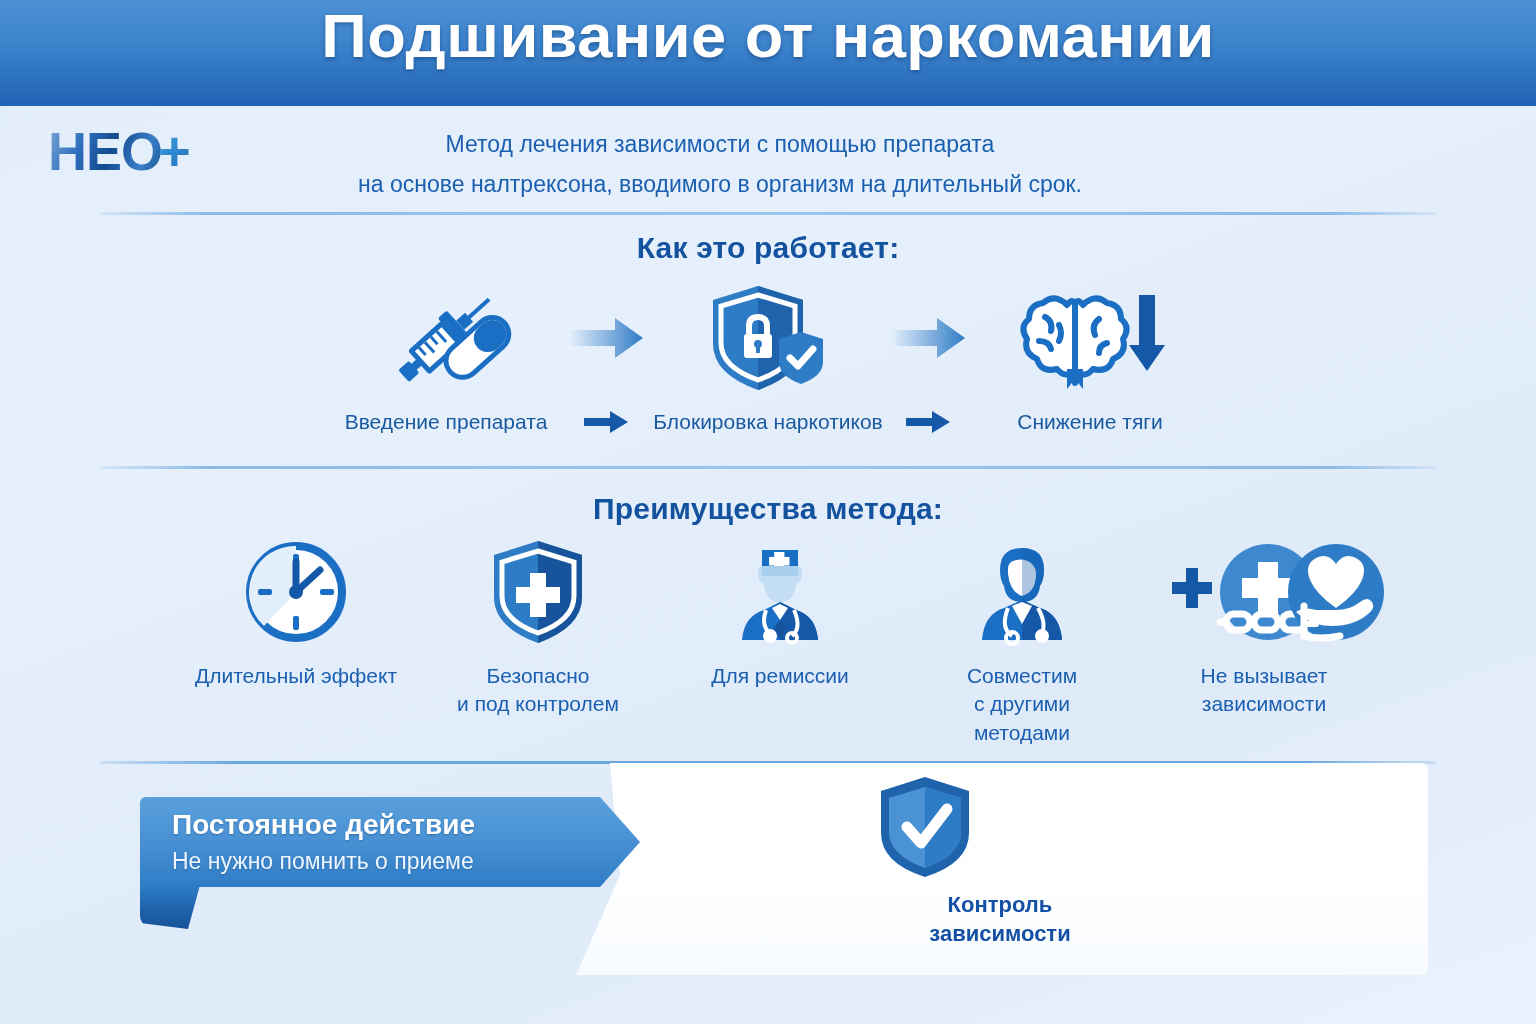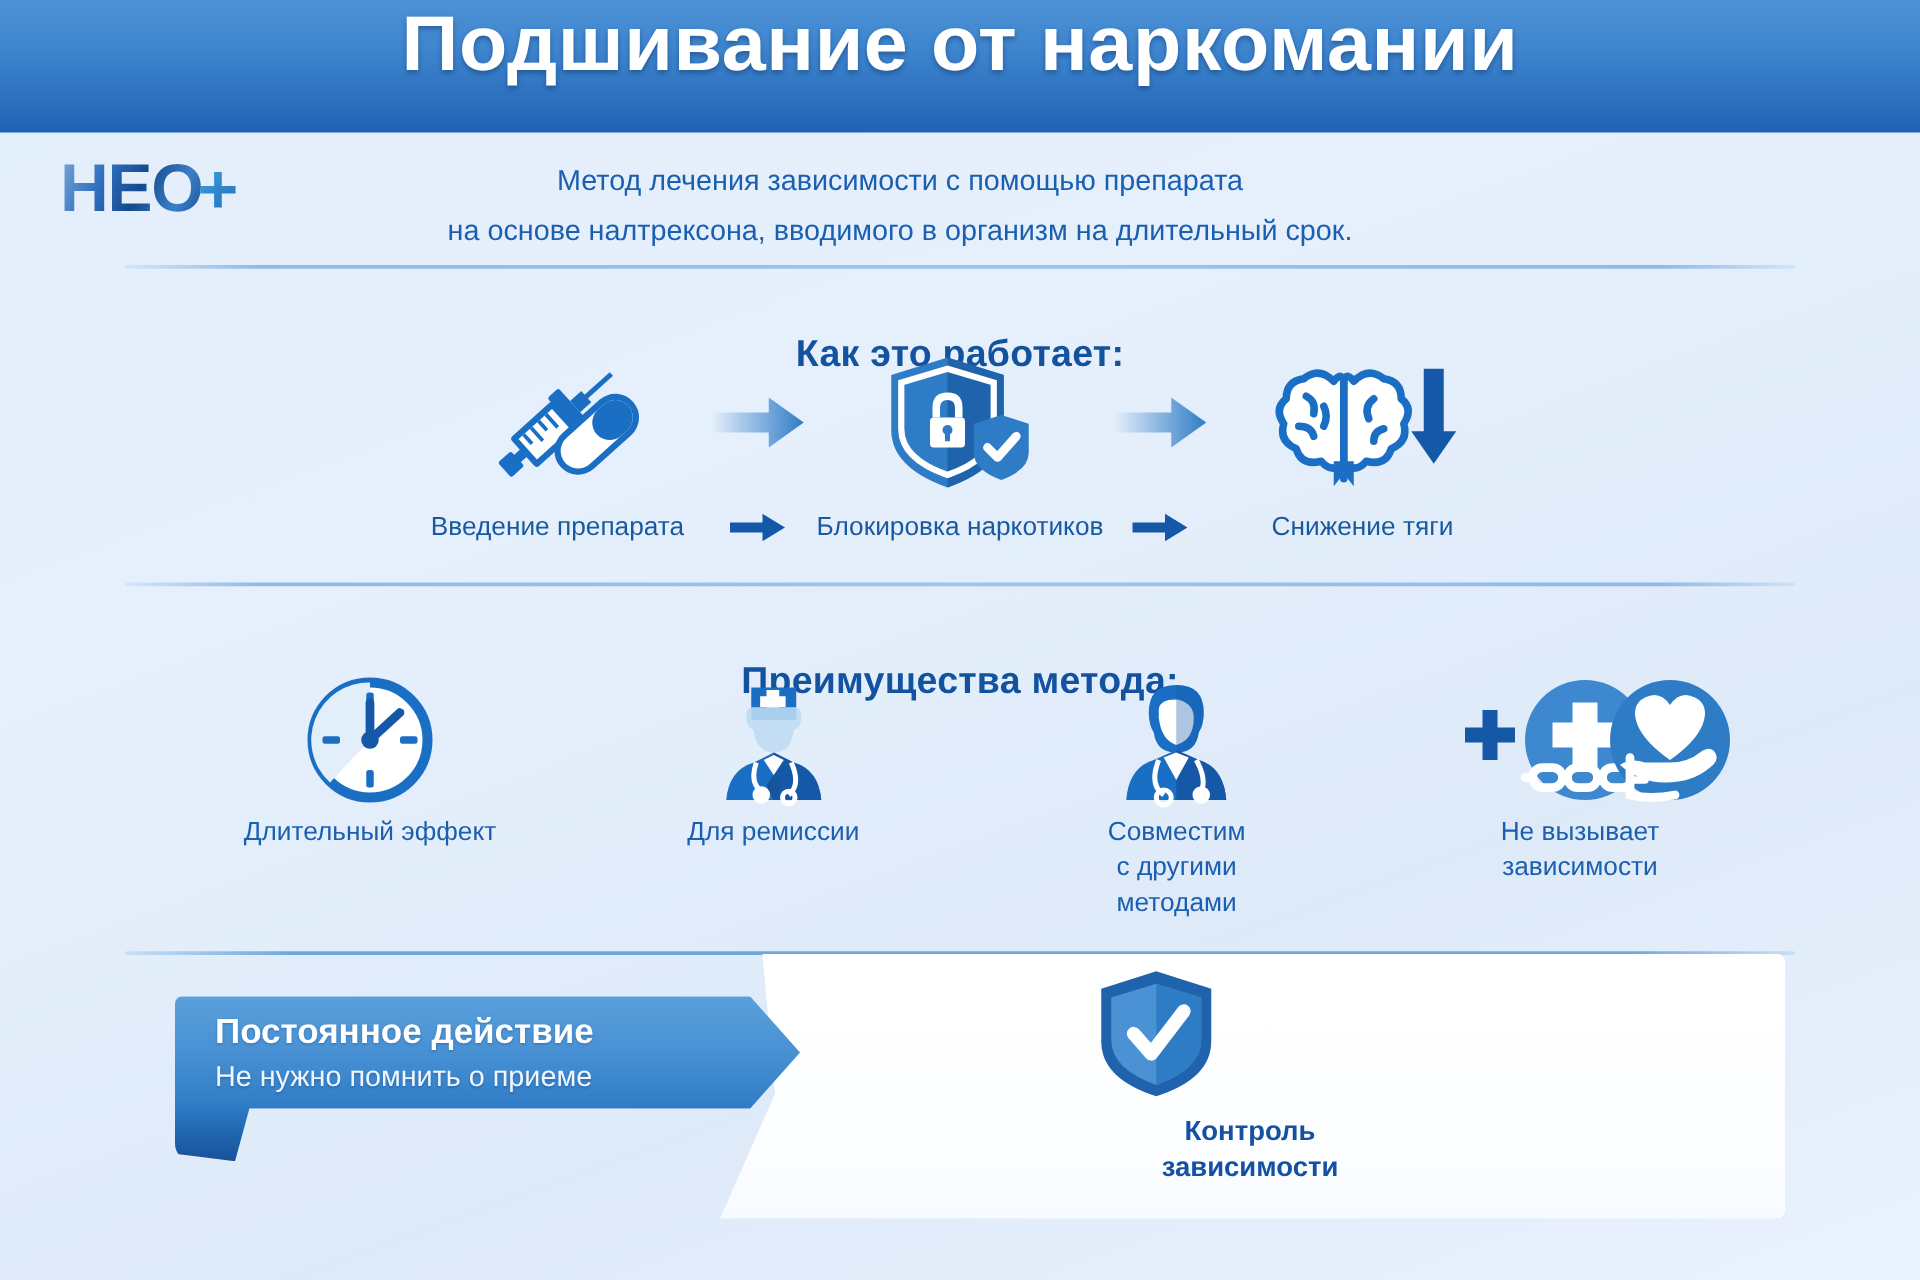--- a/index.html
+++ b/index.html
@@ -72,21 +72,20 @@
   .divider.d3 {
     left: 100px; top: 761px; width: 1336px; height: 3px;
     background: linear-gradient(90deg, rgba(110,165,222,.2) 0%, #6ba8de 10%, #6ba8de 90%, rgba(110,165,222,.2) 100%);
   }
 
   
   .section-title {
     position: absolute; width: 100%; text-align: center;
     color: #13529f; font-size: 30px; font-weight: bold;
     letter-spacing: .2px;
-    margin-top: 36px;
   }
   .section-title.st1 { top: 231px; }
   .section-title.st2 { top: 492px; }
 
   
   .flow {
     position: absolute; left: 0; top: 282px; width: 1536px;
     display: flex; justify-content: center; align-items: flex-start;
   }
   .flow-step { width: 230px; display: flex; flex-direction: column; align-items: center; }
@@ -104,21 +103,21 @@
   .flow-arrow-small { width: 92px; display: flex; align-items: center; justify-content: center; }
 
   
   .benefits {
     position: absolute; left: 190px; top: 540px; width: 1180px;
     display: flex; justify-content: space-between; align-items: flex-start;
   }
   .benefit { width: 212px; display: flex; flex-direction: column; align-items: center; }
   .benefit .b-icon { height: 104px; display: flex; align-items: center; justify-content: center; }
   .benefit .b-label {
-    margin-top: 8px; text-align: center;
+    margin-top: 18px; text-align: center;
     color: #1a5fb0; font-size: 21px; line-height: 1.35;
   }
 
   
   .bottom-card {
     position: absolute; left: 548px; top: 763px;
     width: 880px; height: 212px;
     background: linear-gradient(180deg,#ffffff 0%, #fdfeff 70%, #f7fbff 100%);
     clip-path: polygon(62px 0, 880px 0, 880px 212px, 28px 212px, 72px 112px);
     box-shadow: 0 2px 10px rgba(30,80,140,.08);
@@ -317,20 +316,34 @@
           <rect x="14" y="49" width="14" height="6" rx="2" fill="#1a6fc4"></rect>
           <rect x="76" y="49" width="14" height="6" rx="2" fill="#1a6fc4"></rect>
           <path d="M52 52 L52 22" stroke="#1558a8" stroke-width="7" stroke-linecap="round"></path>
           <path d="M52 52 L76 30" stroke="#1558a8" stroke-width="7" stroke-linecap="round"></path>
           <circle cx="52" cy="52" r="7" fill="#1558a8"></circle>
         </svg>
       </div>
       <div class="b-label">Длительный эффект</div>
     </div>
 
+    <div class="benefit">
+      <div class="b-icon">
+        <svg width="96" height="106" viewBox="0 0 96 106">
+          <path d="M48 2 L92 16 L92 58 Q92 88 48 104 Q4 88 4 58 L4 16 Z" fill="#2f7cc6"></path>
+          <path d="M48 2 L92 16 L92 58 Q92 88 48 104 Z" fill="#17549c"></path>
+          <path d="M48 12 L84 23 L84 57 Q84 81 48 94 Q12 81 12 57 L12 23 Z" fill="none" stroke="#ffffff" stroke-width="5"></path>
+          <path d="M40 34 L56 34 L56 48 L70 48 L70 64 L56 64 L56 78 L40 78 L40 64 L26 64 L26 48 L40 48 Z" fill="#ffffff"></path>
+        </svg>
+      </div>
+      <div class="b-label">
+        <div>Безопасно</div>
+        <div>и под контролем</div>
+      </div>
+    </div>
 
     <div class="benefit">
       <div class="b-icon">
         <svg width="104" height="104" viewBox="0 0 104 104">
 
           <path d="M34 10 L70 10 L70 32 L34 32 Z" fill="#1a6fc4"></path>
           <path d="M44 12 L56 12 L56 18 L62 18 L62 28 L56 28 L56 34 L44 34 L44 28 L38 28 L38 18 L44 18 Z" fill="#ffffff" transform="translate(2,0) scale(0.85) translate(8,2)"></path>
 
           <path d="M34 26 Q30 26 30 34 Q30 42 36 44 Q38 62 52 62 Q66 62 68 44 Q74 42 74 34 Q74 26 70 26 Z" fill="#c3ddf4"></path>
           <path d="M34 26 L70 26 L70 36 L34 36 Z" fill="#a9cfef"></path>

